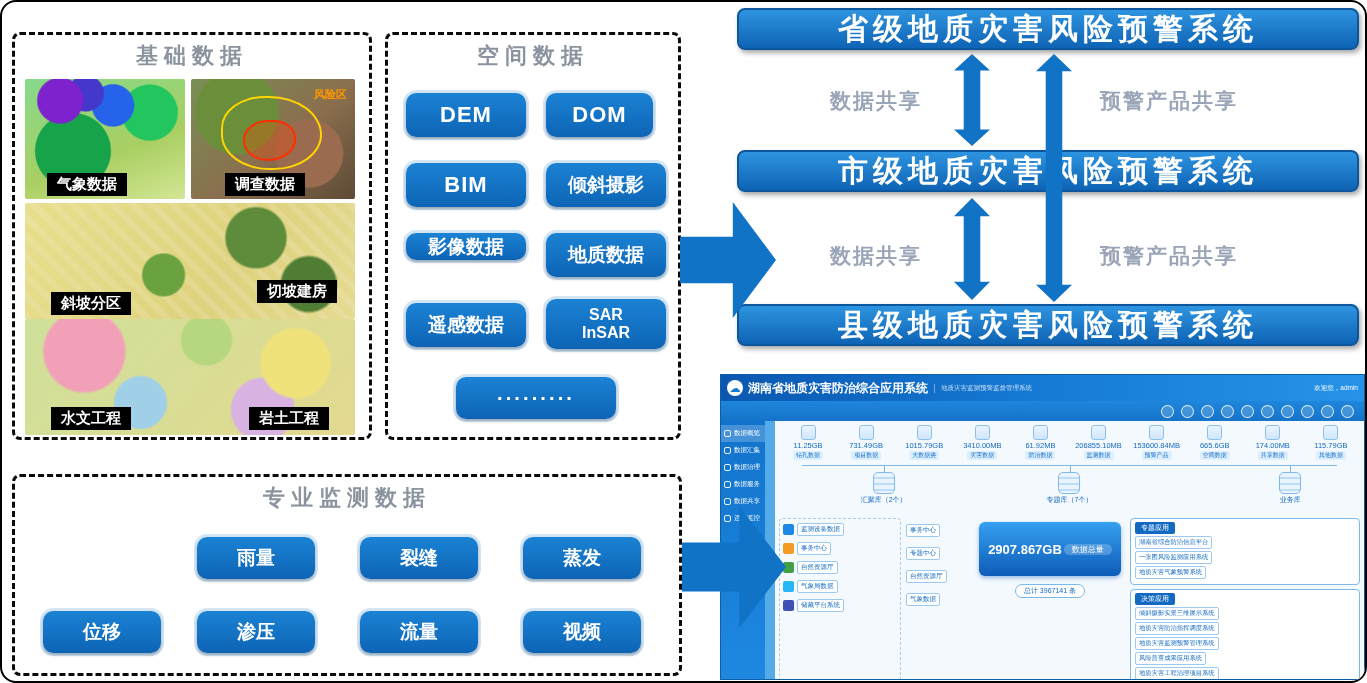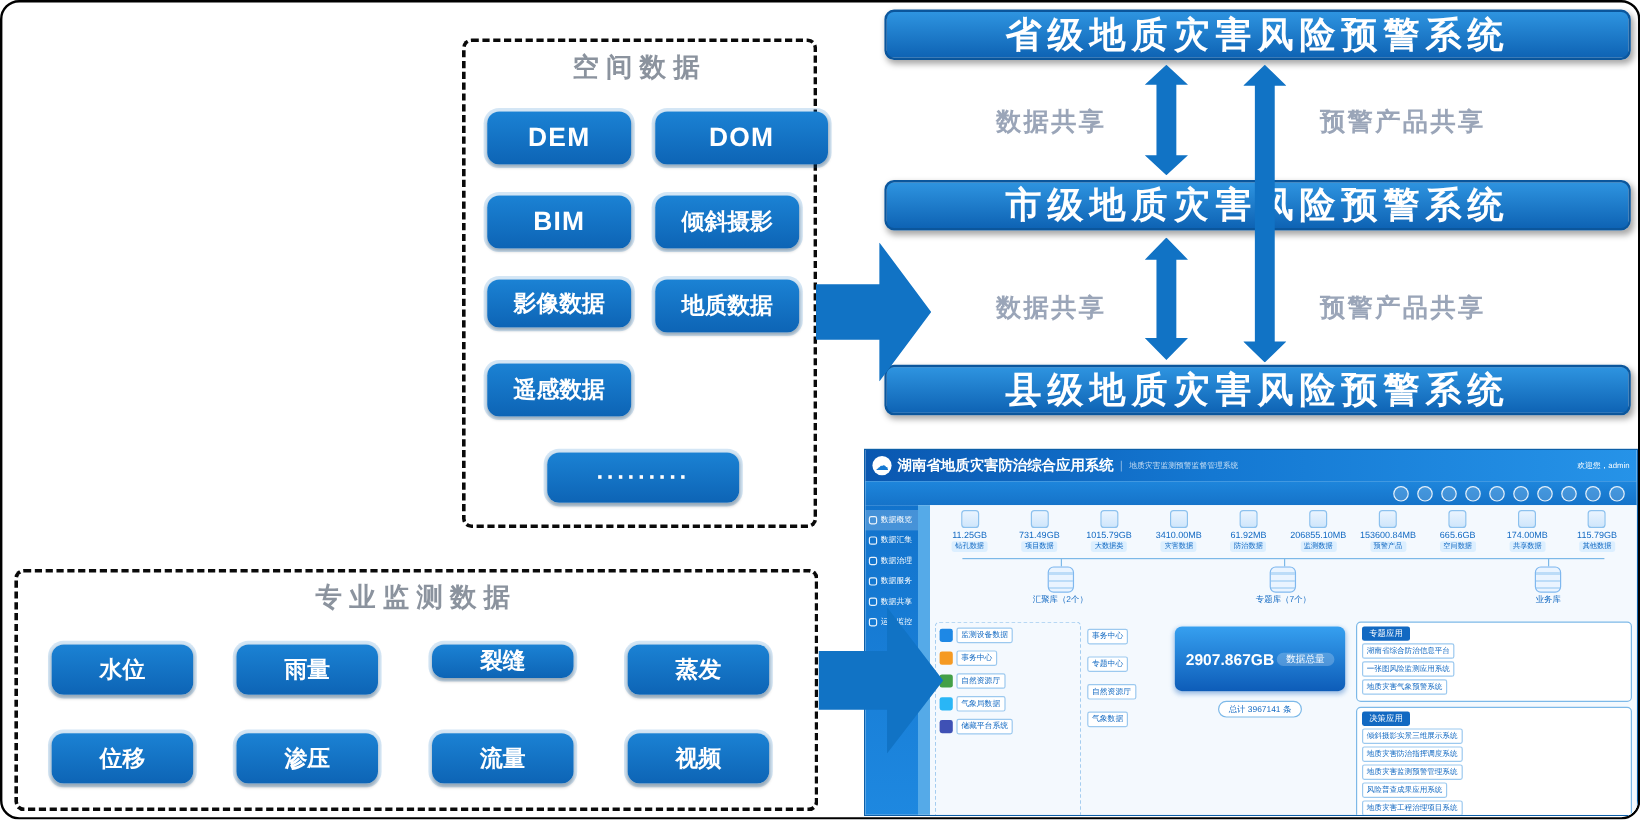--- a/index.html
+++ b/index.html
@@ -120,38 +120,59 @@
   .right-col { flex:1; }
   .grp { border:1px solid #7db9e8; border-radius:4px; padding:3px 4px; margin-bottom:4px; background:#fff; }
   .grp-title { display:inline-block; font-size:7px; color:#fff; background:#1269c2; border-radius:2px; padding:1px 6px; margin-bottom:2px; }
   .grp .pill { display:block; width:fit-content; margin:0 0 2px 0; font-size:6.3px; }
 </style>
 </head>
 <body>
 
 <div id="stage">
 
+  <div class="panel" style="left:10px; top:30px; width:360px; height:408px;">
+    <div class="panel-title">基础数据</div>
+    <div class="img map-weather" style="left:10px; top:44px; width:160px; height:120px;">
+      <span class="img-label" style="left:22px; bottom:3px;">气象数据</span>
+    </div>
+    <div class="img map-survey" style="left:176px; top:44px; width:164px; height:120px;">
+      <div class="survey-zone"></div>
+      <div class="survey-risk"></div>
+      <span class="risk-tag">风险区</span>
+      <span class="img-label" style="left:34px; bottom:3px;">调查数据</span>
+    </div>
+    <div class="img map-slope" style="left:10px; top:168px; width:330px; height:116px;">
+      <span class="img-label" style="left:26px; bottom:4px;">斜坡分区</span>
+      <span class="img-label" style="right:18px; bottom:16px;">切坡建房</span>
+    </div>
+    <div class="img map-geo" style="left:10px; top:284px; width:330px; height:116px;">
+      <span class="img-label" style="left:26px; bottom:5px;">水文工程</span>
+      <span class="img-label" style="right:26px; bottom:5px;">岩土工程</span>
+    </div>
+  </div>
 
   <div class="panel" style="left:383px; top:30px; width:296px; height:408px;">
     <div class="panel-title">空间数据</div>
     <div class="btn en" style="left:18px; top:58px; width:120px; height:44px;">DEM</div>
-    <div class="btn en" style="left:158px; top:58px; width:144px; height:44px;">DOM</div>
+    <div class="btn en" style="left:158px; top:58px; width:107px; height:44px;">DOM</div>
     <div class="btn en" style="left:18px; top:128px; width:120px; height:44px;">BIM</div>
     <div class="btn" style="left:158px; top:128px; width:120px; height:44px;">倾斜摄影</div>
-    <div class="btn" style="left:18px; top:198px; width:120px; height:40px;">影像数据</div>
+    <div class="btn" style="left:18px; top:198px; width:120px; height:27px;">影像数据</div>
     <div class="btn" style="left:158px; top:198px; width:120px; height:44px;">地质数据</div>
     <div class="btn" style="left:18px; top:268px; width:120px; height:44px;">遥感数据</div>
+    <div class="btn two-line" style="left:158px; top:264px; width:120px; height:50px;">SAR
+InSAR</div>
     <div class="btn dots" style="left:68px; top:342px; width:160px; height:42px;">·········</div>
   </div>
 
   <div class="panel" style="left:10px; top:472px; width:670px; height:202px;">
     <div class="panel-title">专业监测数据</div>
-    <div class="btn" style="left:28px;  top:60px;  width:118px; height:42px;">水位</div>
     <div class="btn" style="left:182px; top:60px;  width:118px; height:42px;">雨量</div>
-    <div class="btn" style="left:345px; top:60px;  width:118px; height:28px;">裂缝</div>
+    <div class="btn" style="left:345px; top:60px;  width:118px; height:42px;">裂缝</div>
     <div class="btn" style="left:508px; top:60px;  width:118px; height:42px;">蒸发</div>
     <div class="btn" style="left:28px;  top:134px; width:118px; height:42px;">位移</div>
     <div class="btn" style="left:182px; top:134px; width:118px; height:42px;">渗压</div>
     <div class="btn" style="left:345px; top:134px; width:118px; height:42px;">流量</div>
     <div class="btn" style="left:508px; top:134px; width:118px; height:42px;">视频</div>
   </div>
 
   <div class="arrow-right" style="left:678px; top:200px; width:96px; height:116px;"></div>
   <div class="arrow-right" style="left:680px; top:504px; width:104px; height:122px;"></div>
 

